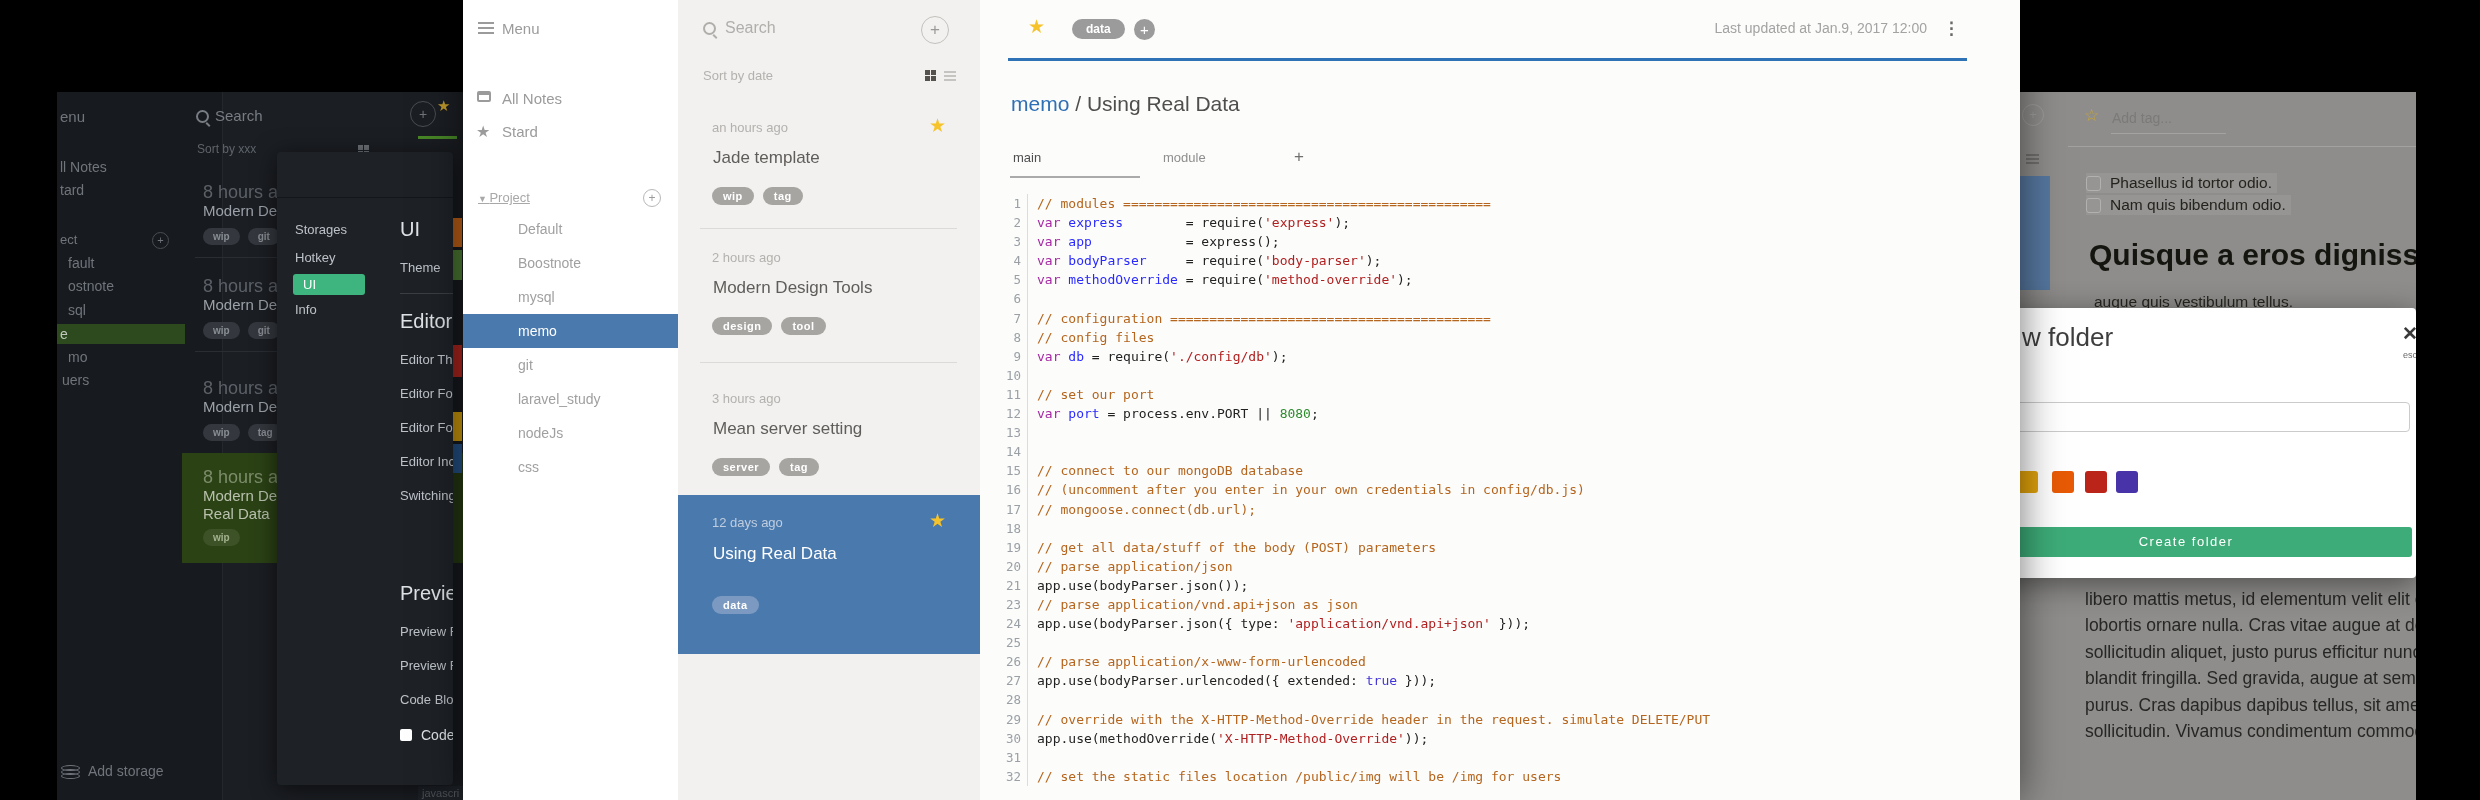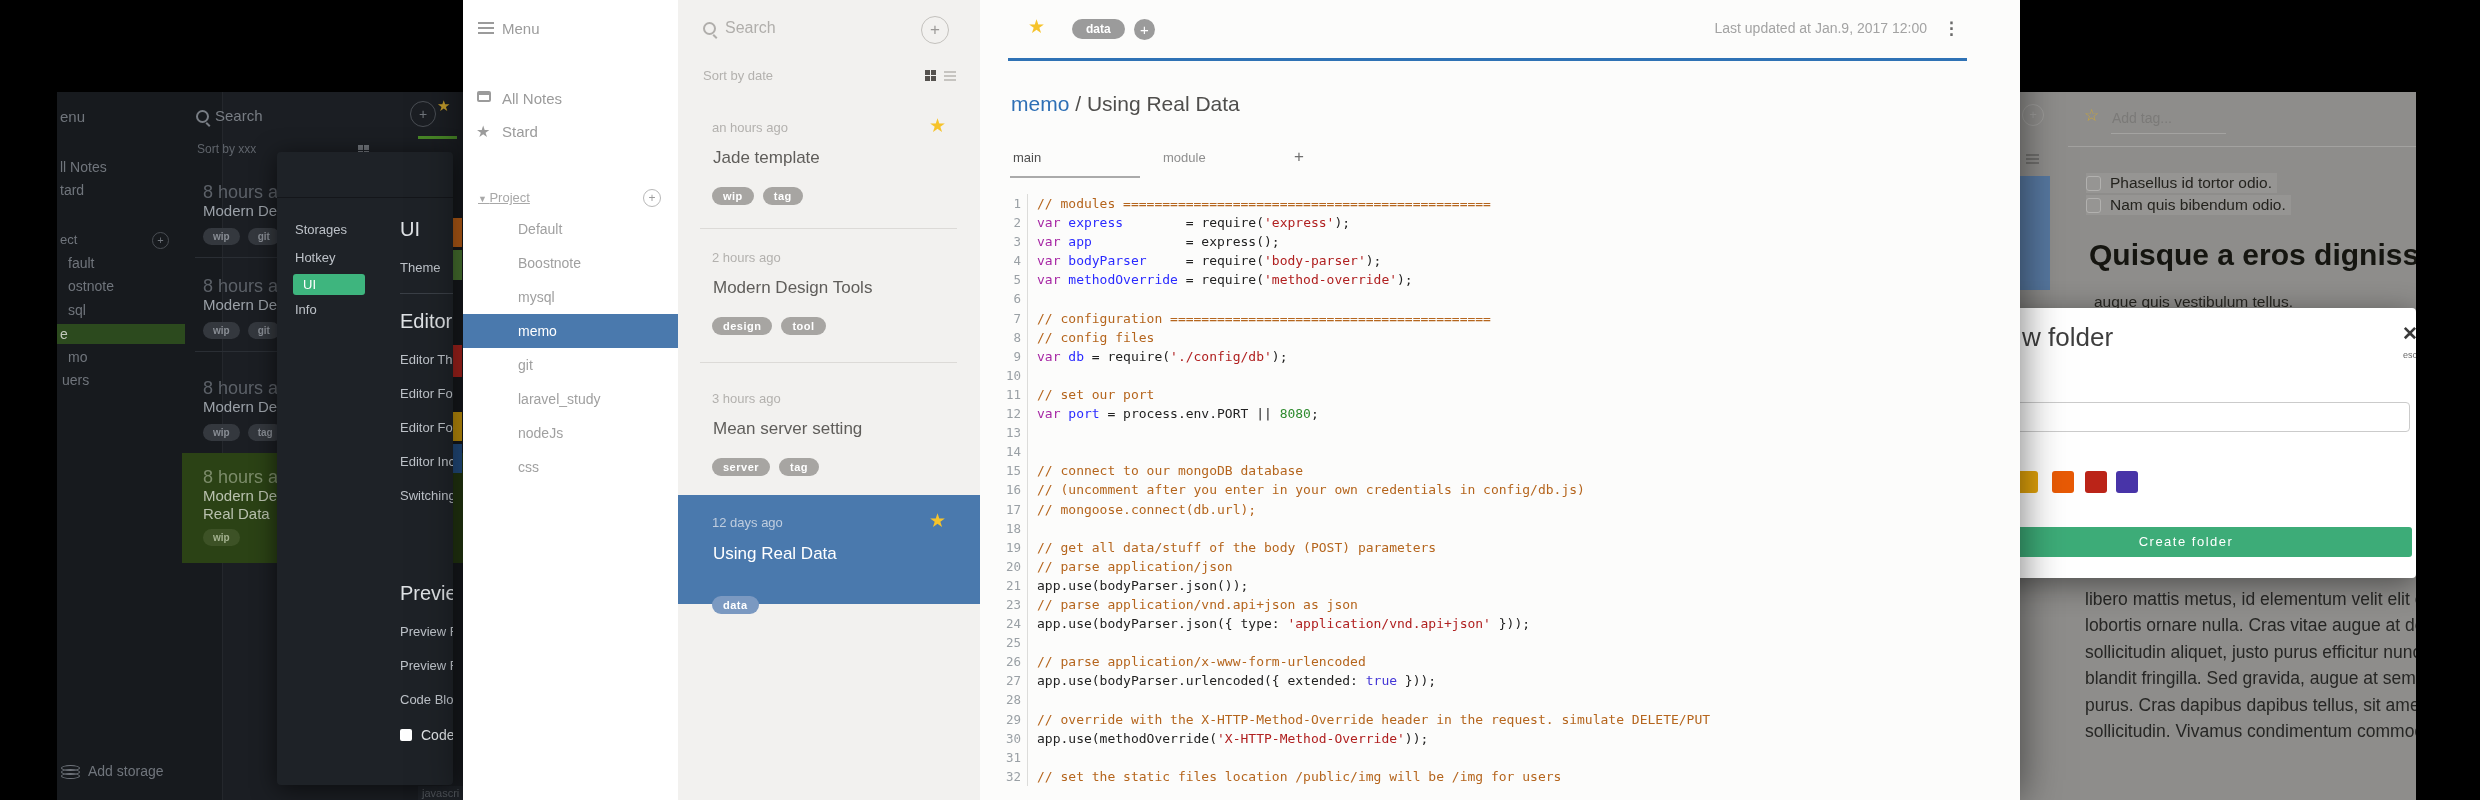--- a/index.html
+++ b/index.html
@@ -318,21 +318,21 @@
           <div class="note" style="top: 230px; height: 130px;">
             <div class="time" style="top: 20px;">2 hours ago</div>
             <div class="ttl" style="top: 48px;">Modern Design Tools</div>
             <div class="tags" style="top: 86px;"><span class="pill">design</span><span class="pill">tool</span></div>
           </div>
           <div class="note" style="top: 371px; height: 130px;">
             <div class="time" style="top: 20px;">3 hours ago</div>
             <div class="ttl" style="top: 48px;">Mean server setting</div>
             <div class="tags" style="top: 86px;"><span class="pill">server</span><span class="pill">tag</span></div>
           </div>
-          <div class="note sel" style="top: 495px; height: 109px;">
+          <div class="note sel" style="top: 495px; height: 159px;">
             <div class="time" style="top: 20px;">12 days ago</div>
             <div class="star" style="top: 14px;">★</div>
             <div class="ttl" style="top: 49px;">Using Real Data</div>
             <div class="tags" style="top: 100px;"><span class="pill">data</span></div>
           </div>
         </div>
     </div>
 
     <div id="mw-editor">
       <div style="position:absolute;left:48px;top:15px;font-size:19px;color:#f6c32b;">★</div>

